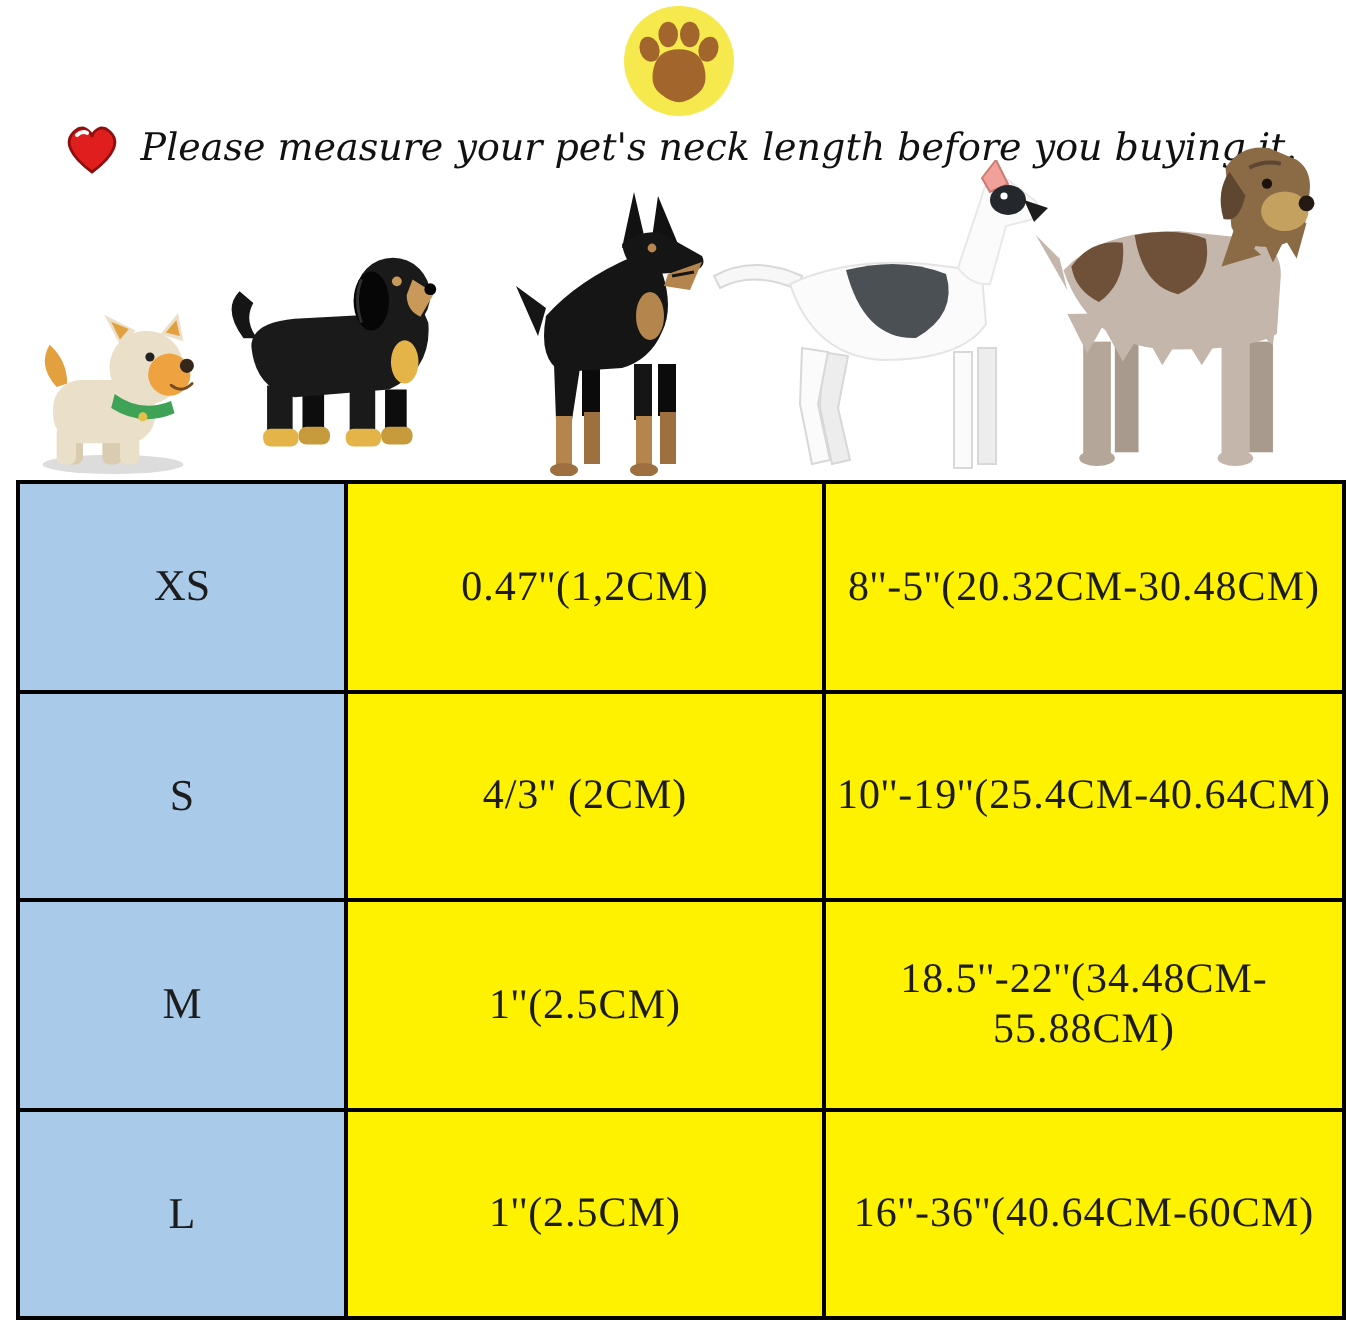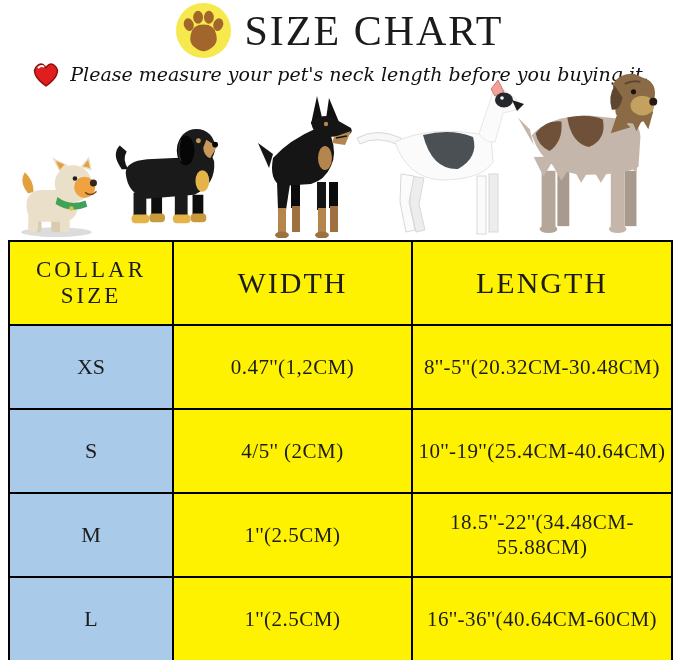--- a/index.html
+++ b/index.html
@@ -49,21 +49,20 @@
     <span class="paw-badge">
       <svg viewBox="0 0 56 56" width="55" height="55">
         <circle cx="28" cy="28" r="28" fill="#F6E94D"></circle>
         <ellipse cx="13" cy="22" rx="5" ry="6.5" fill="#A2662C" transform="rotate(-18 13 22)"></ellipse>
         <ellipse cx="22.5" cy="14.5" rx="5" ry="6.5" fill="#A2662C"></ellipse>
         <ellipse cx="33.5" cy="14.5" rx="5" ry="6.5" fill="#A2662C"></ellipse>
         <ellipse cx="43" cy="22" rx="5" ry="6.5" fill="#A2662C" transform="rotate(18 43 22)"></ellipse>
         <path d="M28,22 q11,0 13,10 q2,9 -4,13 q-5,4 -9,4 q-4,0 -9,-4 q-6,-4 -4,-13 q2,-10 13,-10 z" fill="#A2662C"></path>
       </svg>
     </span>
-    <h1 class="page-title">SIZE CHART</h1>
   </div>
 
   <div class="note-row">
     <span class="heart-ico">
       <svg viewBox="0 0 32 30" width="32" height="30">
         <path d="M16,27 C5,19 1.5,11.5 7.5,6.5 C11.5,3 15.5,6.5 16,9.5 C16.5,6.5 20.5,3 24.5,6.5 C30.5,11.5 27,19 16,27 Z" fill="#E01E1E" stroke="#8F0F0F" stroke-width="1.4"></path>
         <path d="M8.5,8.5 Q11,6.2 13.5,7.4" stroke="#ffffff" stroke-width="2" fill="none" stroke-linecap="round"></path>
       </svg>
     </span>
     <p class="note-text">Please measure your pet's neck length before you buying it.</p>
@@ -172,33 +171,28 @@
     </svg>
   </div>
 
   <table class="size-table">
     <colgroup>
         <col style="width:164px">
         <col style="width:239px">
         <col style="width:260px">
       </colgroup>
     <tbody>
-        <tr style="height:84px">
-      <th class="c-yellow h-size">COLLAR SIZE</th>
-      <th class="c-yellow h-big">WIDTH</th>
-      <th class="c-yellow h-big">LENGTH</th>
-    </tr>
     <tr style="height:84px">
       <td class="c-blue sz">XS</td>
       <td class="c-yellow val">0.47''(1,2CM)</td>
       <td class="c-yellow val">8''-5''(20.32CM-30.48CM)</td>
     </tr>
     <tr style="height:84px">
       <td class="c-blue sz">S</td>
-      <td class="c-yellow val">4/5'' (2CM)</td>
+      <td class="c-yellow val">4/3'' (2CM)</td>
       <td class="c-yellow val">10''-19''(25.4CM-40.64CM)</td>
     </tr>
     <tr style="height:84px">
       <td class="c-blue sz">M</td>
       <td class="c-yellow val">1''(2.5CM)</td>
       <td class="c-yellow val">18.5''-22''(34.48CM-55.88CM)</td>
     </tr>
     <tr style="height:84px">
       <td class="c-blue sz">L</td>
       <td class="c-yellow val">1''(2.5CM)</td>

